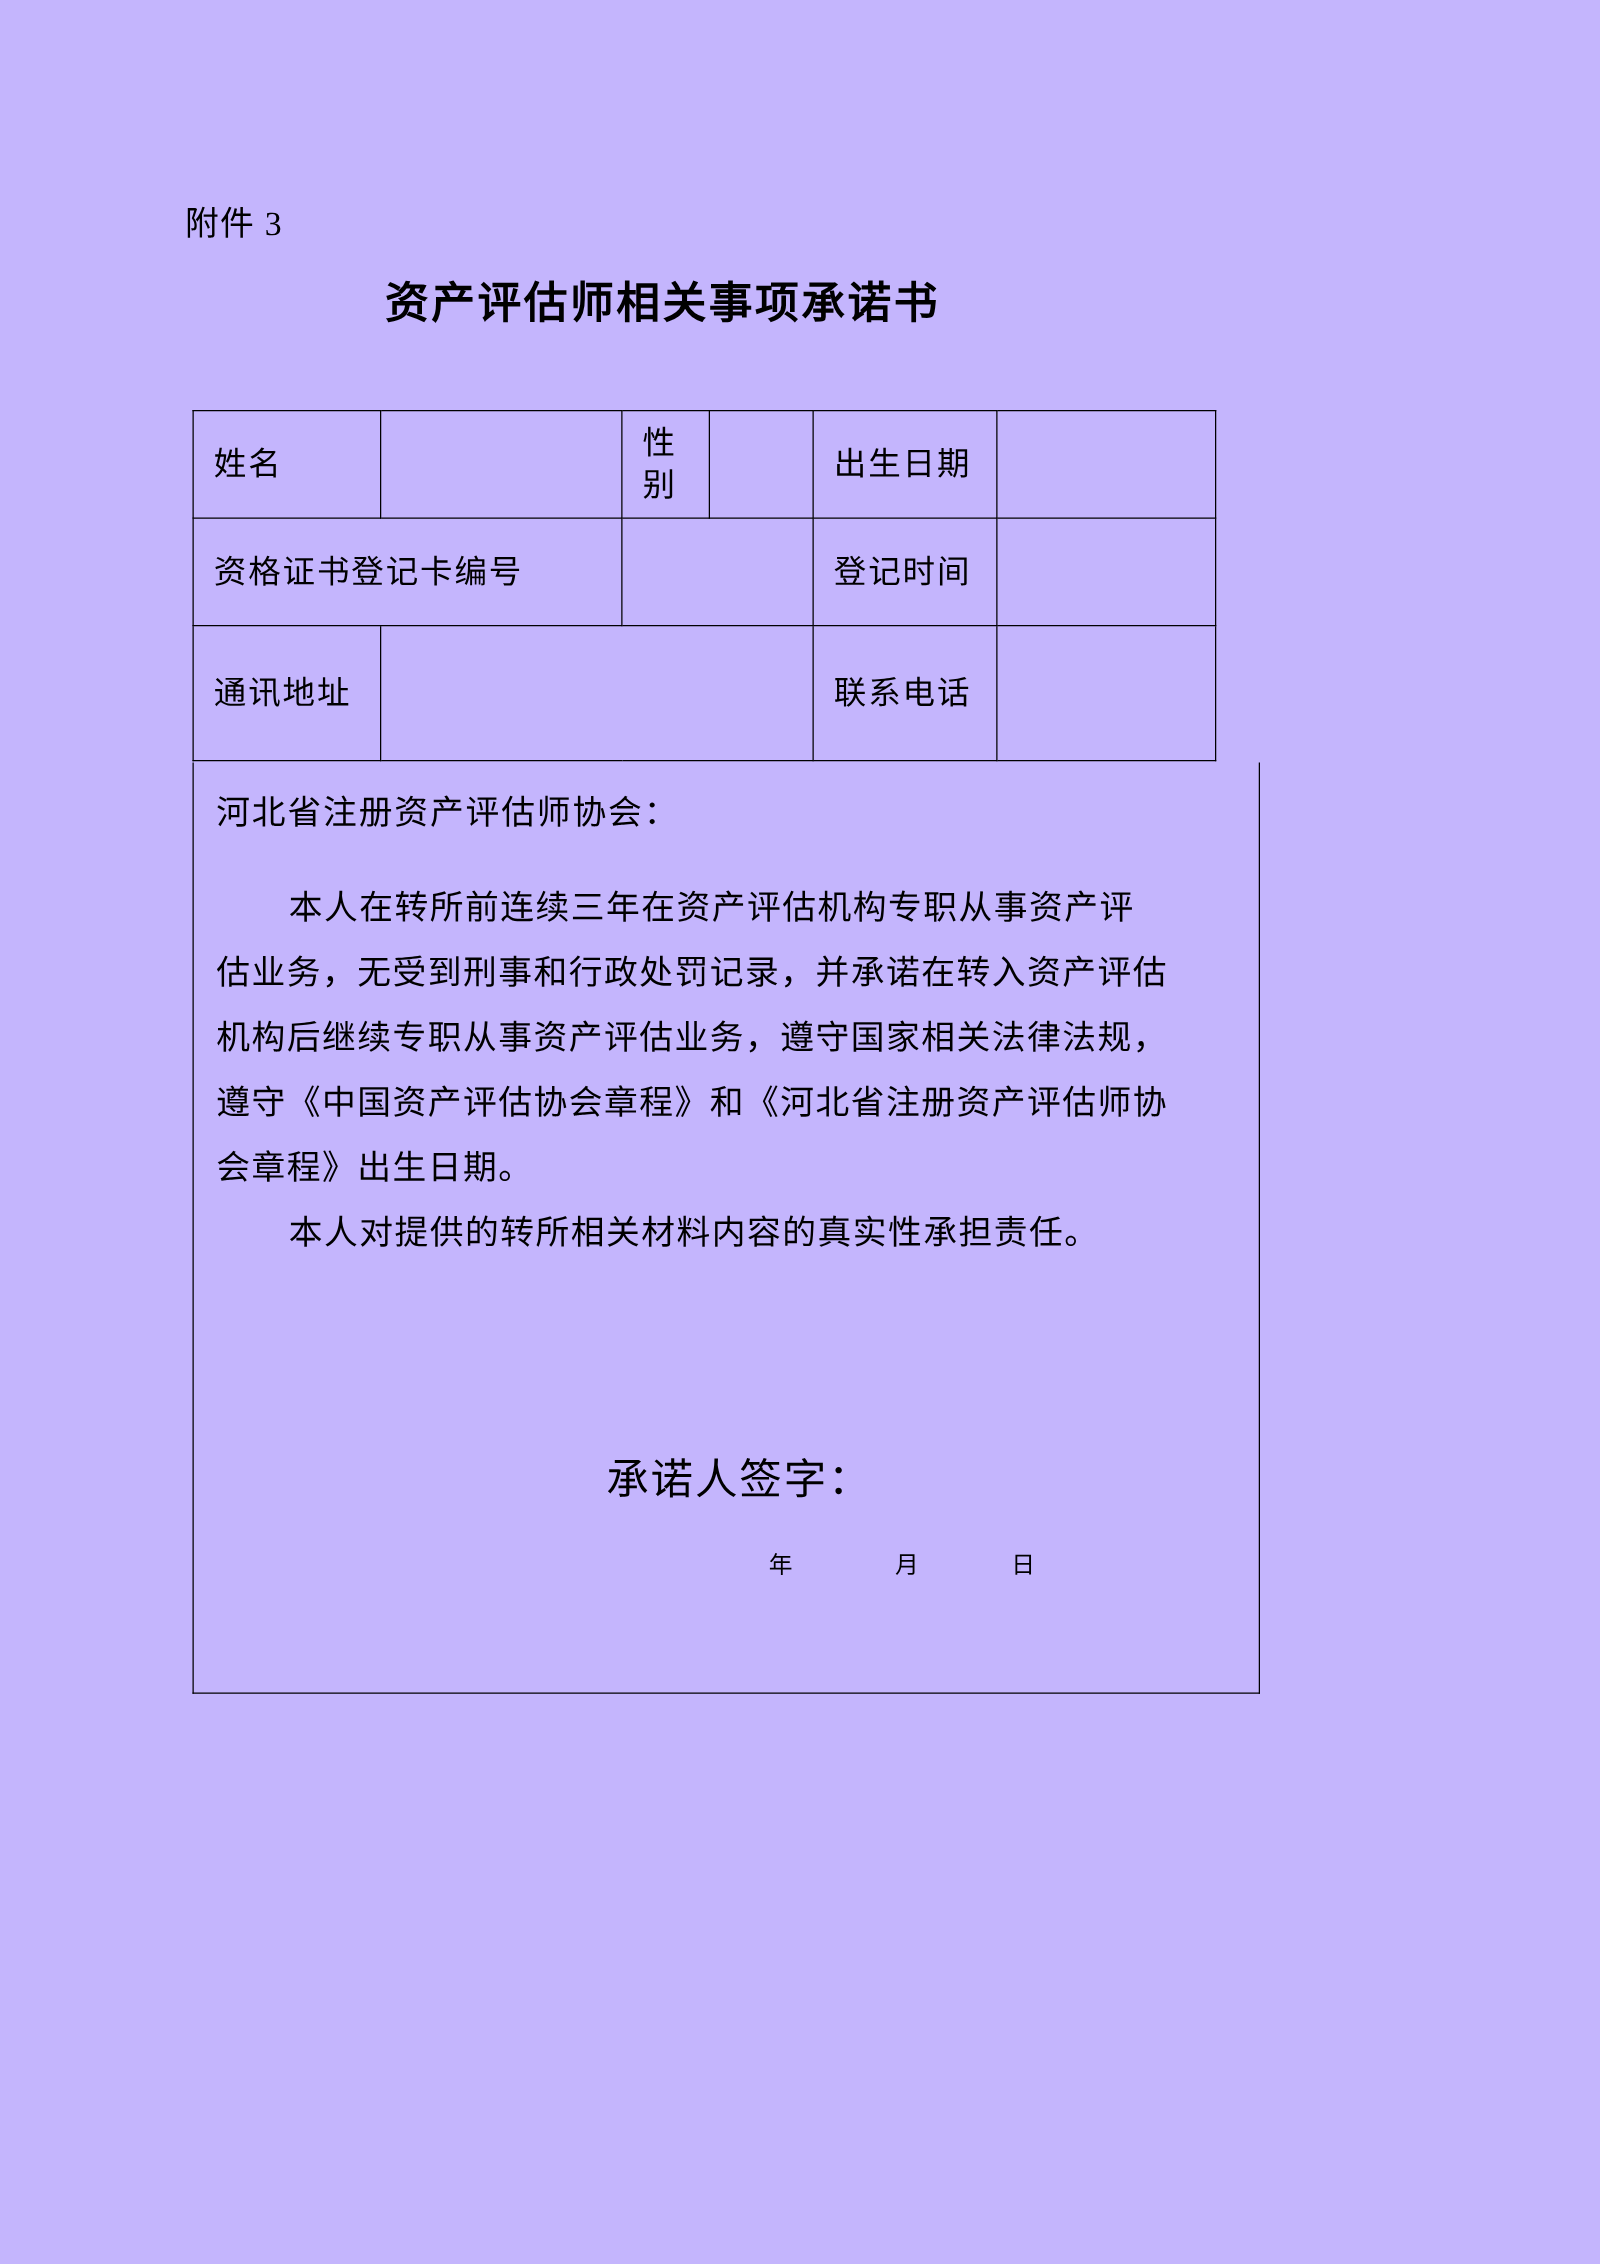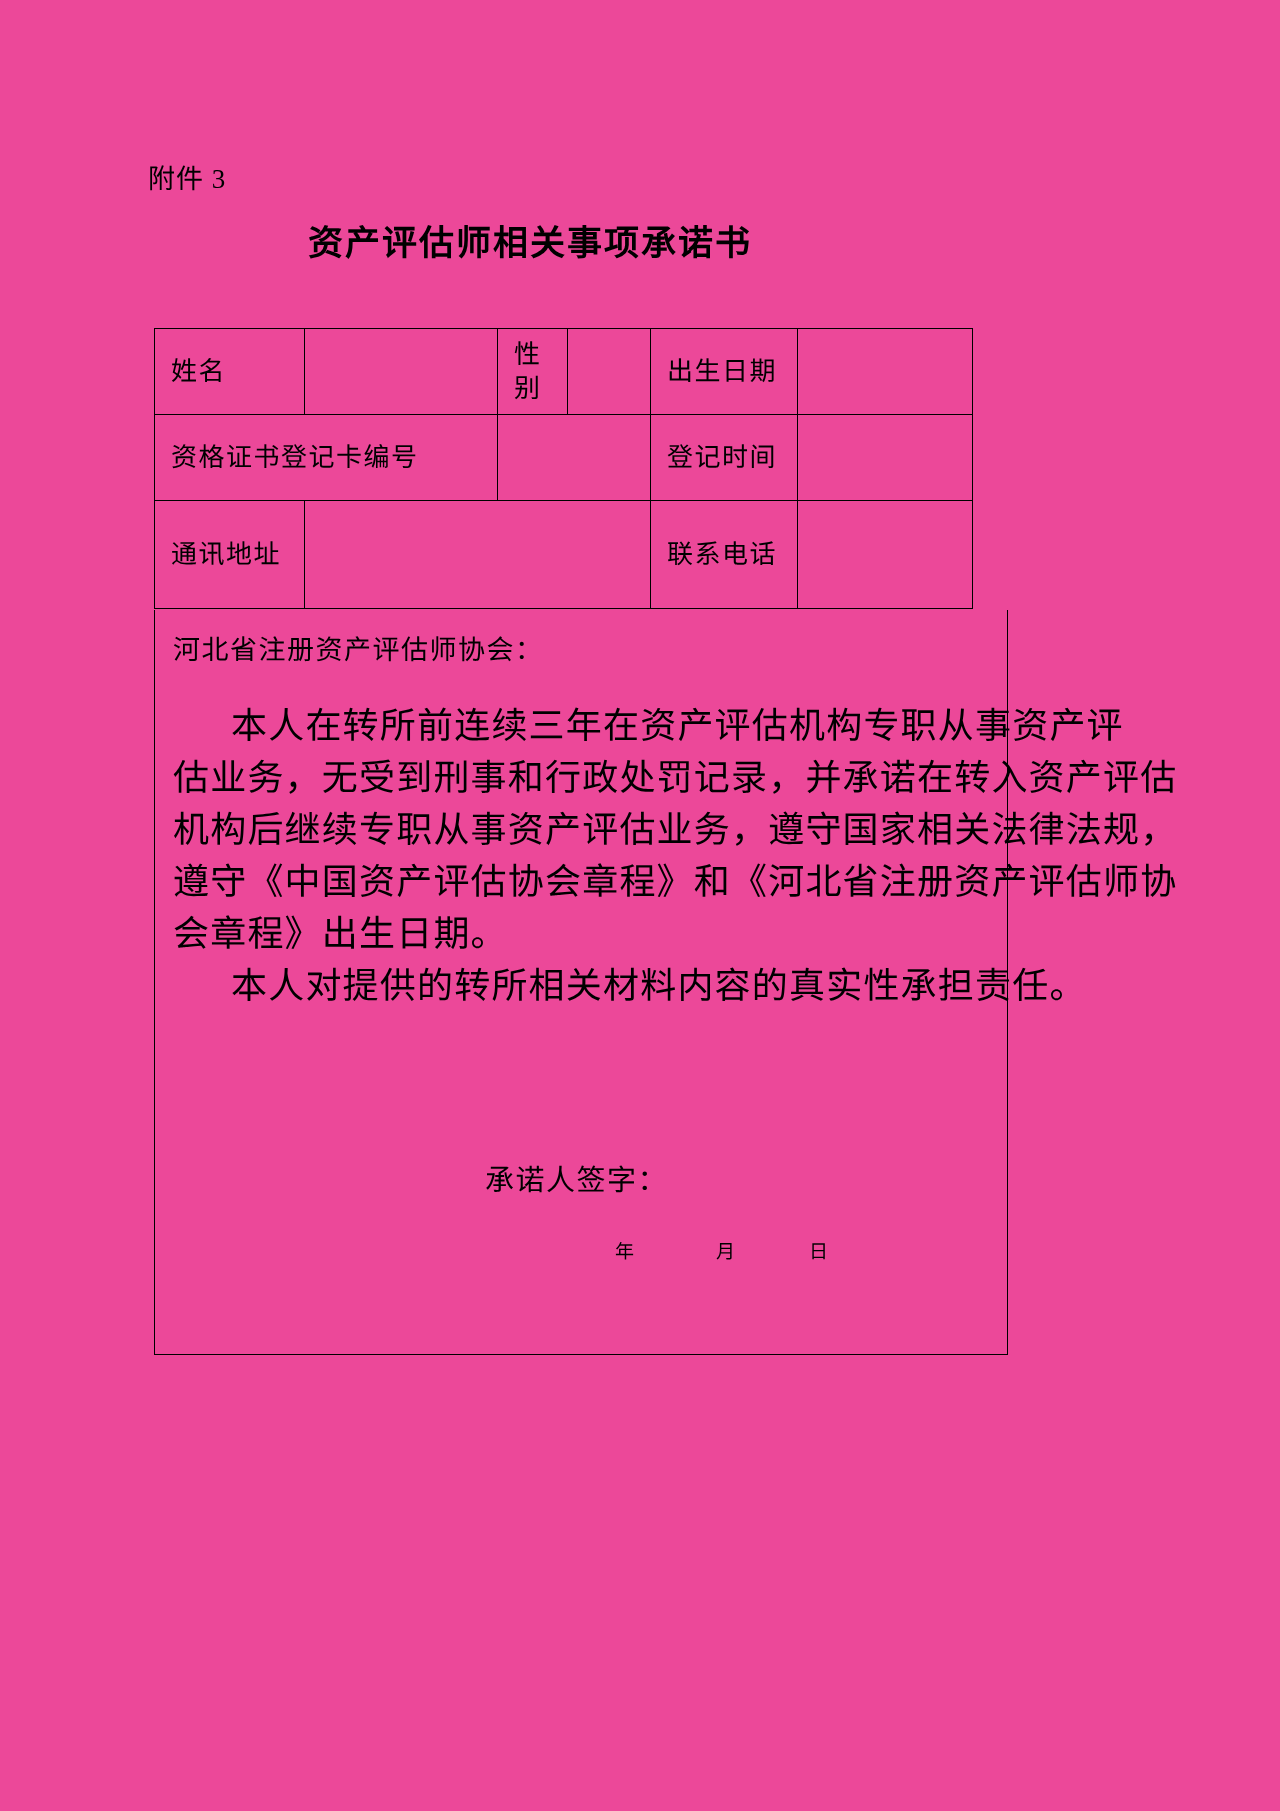--- a/index.html
+++ b/index.html
@@ -13,21 +13,21 @@
     height: 1811px;
     font-family: "Liberation Serif", "DejaVu Serif", serif;
     color: #000000;
     -webkit-font-smoothing: antialiased;
   }
 
   .page {
     position: relative;
     width: 1280px;
     height: 1811px;
-    background: #ec4899;
+    background: #c4b5fd;
     box-sizing: border-box;
   }
 
   
   .attachment-label {
     position: absolute;
     left: 148px;
     top: 163px;
     font-size: 27px;
     letter-spacing: 1px;
@@ -95,34 +95,34 @@
     white-space: nowrap;
   }
 
   .body-text {
     position: absolute;
     left: 18px;
     top: 90px;
     width: 790px;
   }
   .body-line {
-    font-size: 36px;
+    font-size: 27px;
     letter-spacing: 1.2px;
     line-height: 52px;
     white-space: nowrap;
   }
   .body-line.indent {
     text-indent: 58px;
   }
 
   .signature-line {
     position: absolute;
     left: 330px;
     top: 546px;
-    font-size: 29px;
+    font-size: 34px;
     letter-spacing: 1.5px;
     white-space: nowrap;
     text-align: right;
   }
   .date-line {
     position: absolute;
     left: 460px;
     top: 626px;
     font-size: 19px;
     letter-spacing: 1.5px;

